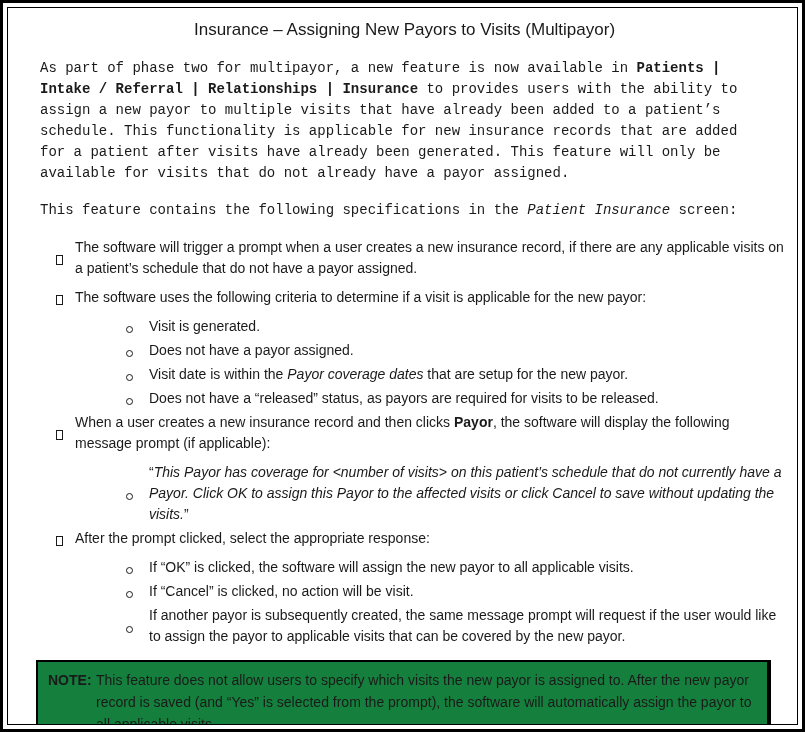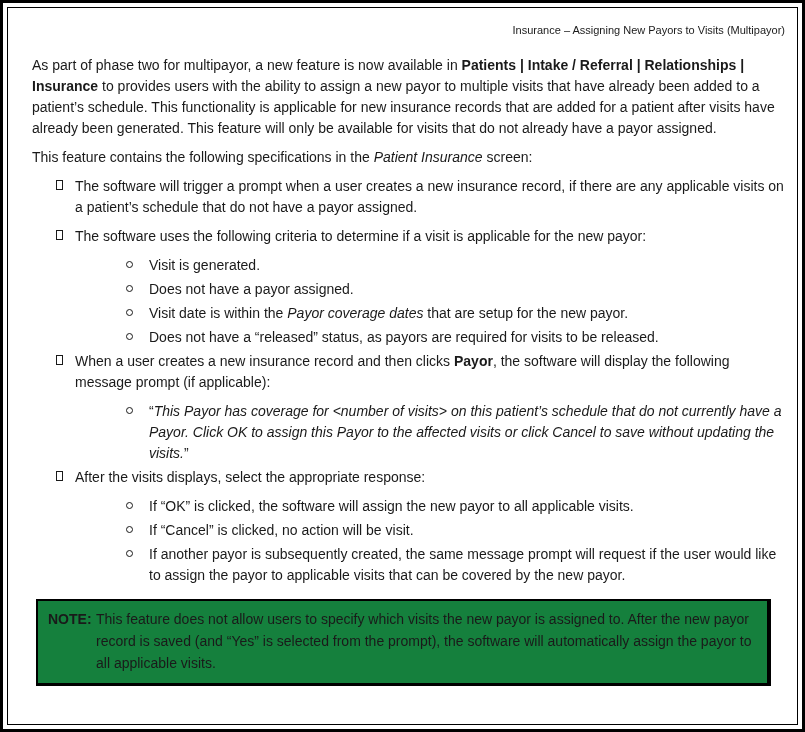--- a/index.html
+++ b/index.html
@@ -16,33 +16,33 @@
   .inner {
     box-sizing: border-box;
     width: 100%; height: 100%;
     border: 1px solid #000;
     padding: 7px 12px 0 16px;
     overflow: hidden;
     font-size: 14px;
     line-height: 21px;
   }
   .title {
-    text-align: right;
-    font-size: 11px;
+    text-align: center;
+    font-size: 17px;
     line-height: 24px;
     margin: 3px 0 13px 0;
     font-weight: normal;
   }
-  p.para { margin: 8px; }
+  p.para { margin: 16px; font-family: Liberation Mono, monospace; }
   .intro { margin-bottom: 19px; }
   .spec-intro { margin-bottom: 5px; }
   .s-n { font-style: normal; font-weight: normal; }
   .s-b { font-weight: bold; }
   .s-i { font-style: italic; }
-  .item { display: flex; }
+  .item { display: flex; align-items: center; }
   .b1 { margin-left: 32px; margin-bottom: 8px; }
   .b2 { margin-left: 102px; margin-bottom: 3px; }
   .glyph-col { flex: 0 0 auto; display: flex; justify-content: flex-start; }
   .b1 .glyph-col { width: 19px; }
   .b2 .glyph-col { width: 23px; }
   .sq {
     display: inline-block;
     width: 7px; height: 10px;
     border: 1.6px solid #1a1a1a;
     margin-top: 4px;
@@ -130,21 +130,21 @@
         <div class="item b2">
           <span class="glyph-col">
             <span class="ci"></span>
           </span>
           <div class="itxt"><span class="s-n">“</span><span class="s-i">This Payor has coverage for &lt;number of visits&gt; on this patient’s schedule that do not currently have a Payor. Click OK to assign this Payor to the affected visits or click Cancel to save without updating the visits.</span><span class="s-n">”</span></div>
         </div>
         <div class="item b1">
           <span class="glyph-col">
             <span class="sq"></span>
           </span>
-          <div class="itxt"><span class="s-n">After the visits displays, select the appropriate response:</span></div>
+          <div class="itxt"><span class="s-n">After the prompt clicked, select the appropriate response:</span></div>
         </div>
         <div class="item b2">
           <span class="glyph-col">
             <span class="ci"></span>
           </span>
           <div class="itxt"><span class="s-n">If “OK” is clicked, the software will assign the new payor to all applicable visits.</span></div>
         </div>
         <div class="item b2">
           <span class="glyph-col">
             <span class="ci"></span>

